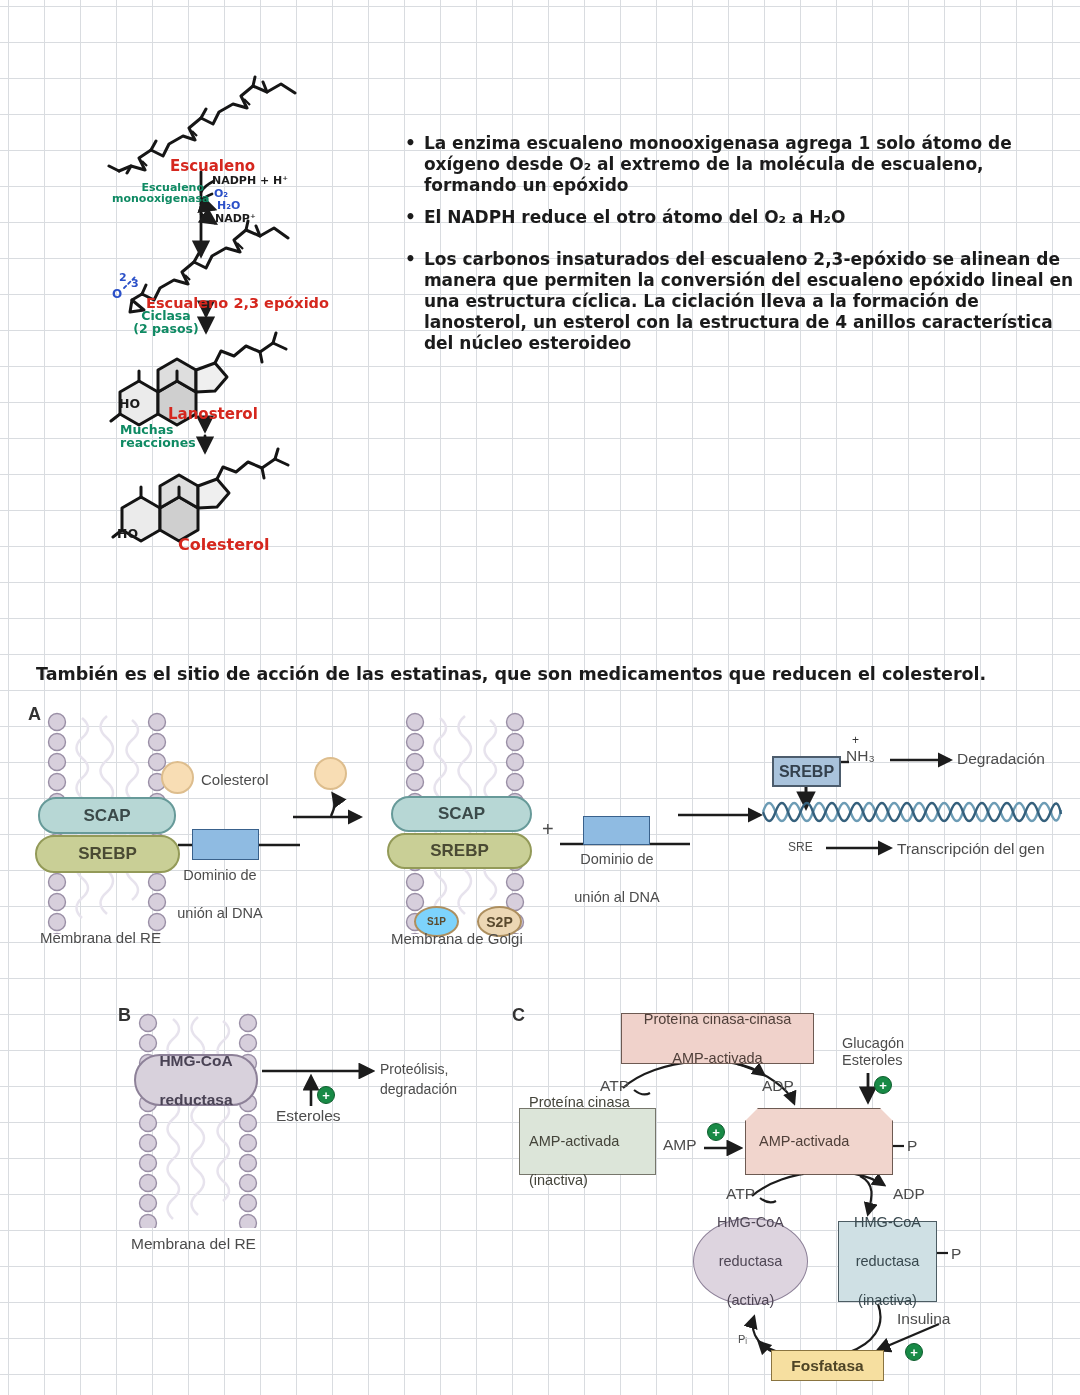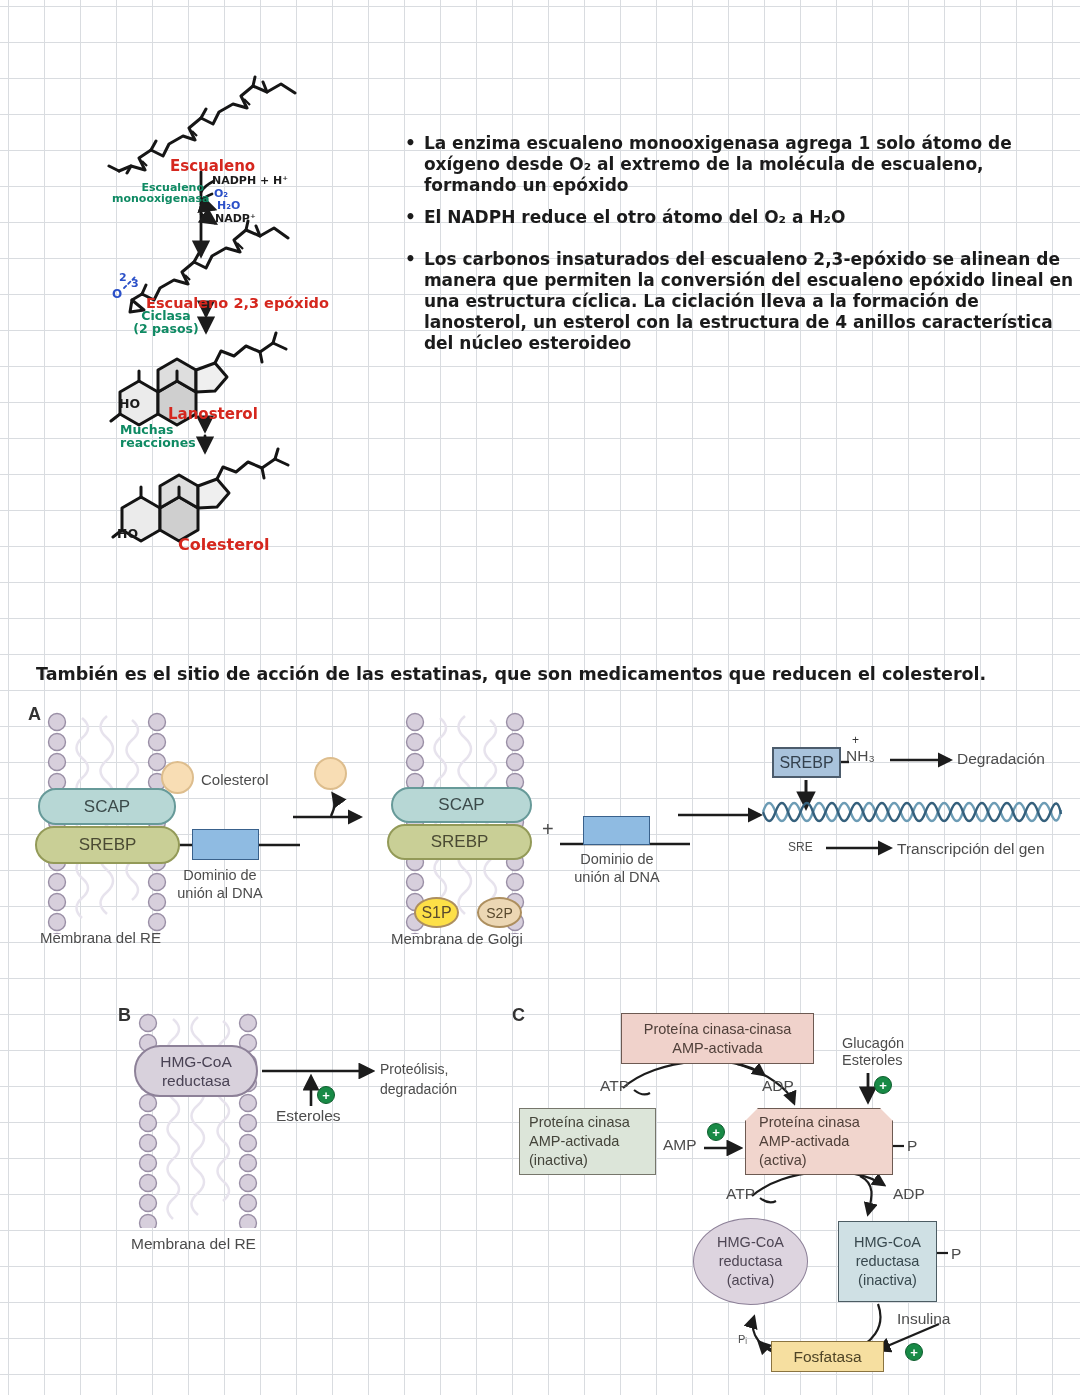--- a/index.html
+++ b/index.html
@@ -8,22 +8,22 @@
     background-image:
       linear-gradient(to right,#d9dce0 1.5px,transparent 1.5px),
       linear-gradient(to bottom,#d9dce0 1.5px,transparent 1.5px);
     background-size:36px 36px;background-position:8px 6px;
     font-family:"Liberation Sans",sans-serif;}
   #page{position:relative;width:1080px;height:1395px;}
   .abs{position:absolute;}
   .hw{font-family:"DejaVu Sans",sans-serif;font-weight:bold;color:#1b1b1b;}
   .fig{font-family:"Liberation Sans",sans-serif;color:#4c4c4c;}
   .orange{color:#f2a233}.red{color:#d5271e}.green{color:#0f8a63}.blue{color:#2b50c8}
-  .pill{display:flex;align-items:center;justify-content:center;font-weight:normal;box-sizing:border-box;}
-  .bx{display:flex;flex-direction:column;justify-content:center;box-sizing:border-box;}
+  .pill{display:flex;align-items:center;justify-content:center;font-weight:bold;box-sizing:border-box;margin-top:9px;}
+  .bx{display:flex;flex-direction:column;justify-content:center;box-sizing:border-box;gap:20px;}
   .ctr{align-items:center;text-align:center;}
   .bullet{display:flex;gap:8px;line-height:21px;font-size:17px;}
   .greenplus{width:18px;height:18px;border-radius:50%;background:#188a46;border:1.5px solid #0e5e2e;
     color:#fff;font-size:13px;font-weight:bold;display:flex;align-items:center;justify-content:center;box-sizing:border-box;line-height:1;}
   svg{overflow:visible;}
 </style>
 </head>
 <body>
 
 <div id="page">
@@ -200,21 +200,21 @@
   </g>
   <rect x="0" y="0" width="20" height="222" fill="url(#beads)"></rect>
   <rect x="100" y="0" width="20" height="222" fill="url(#beads)"></rect>
 </svg>
 <div class="abs pill" style="left:391px;top:787px;width:141px;height:36px;border-radius:18px;background:#b7d7d5;border:2px solid #679a99;font-size:17px;color:#3b4a4a">
       <span>SCAP</span>
     </div>
 <div class="abs pill" style="left:387px;top:824px;width:145px;height:36px;border-radius:18px;background:#c9cf96;border:2px solid #939a58;font-size:17px;color:#4a4a33">
       <span>SREBP</span>
     </div>
-<div class="abs pill" style="left:414px;top:897px;width:45px;height:31px;border-radius:50%;background:#fde047;border:2px solid #ad8f5f;font-size:16px;color:#5a4a2e">
+<div class="abs pill" style="left:414px;top:897px;width:45px;height:31px;border-radius:50%;background:#7dd3fc;border:2px solid #ad8f5f;font-size:10px;color:#5a4a2e">
       <span>S1P</span>
     </div>
 <div class="abs pill" style="left:477px;top:897px;width:45px;height:31px;border-radius:50%;background:#ecd7b4;border:2px solid #ad8f5f;font-size:14px;color:#5a4a2e">
       <span>S2P</span>
     </div>
 <span class="abs fig" style="left:391px;top:930px;font-size:15px">Membrana de Golgi</span>
 
 <span class="abs fig" style="left:542px;top:818px;font-size:20px">+</span>
 <div class="abs" style="left:583px;top:816px;width:67px;height:29px;background:#8fbbe2;border:1.5px solid #39618c;box-sizing:border-box"></div>
 <div class="abs fig bx ctr" style="left:558px;top:850px;width:118px;font-size:14.5px;line-height:18px">

